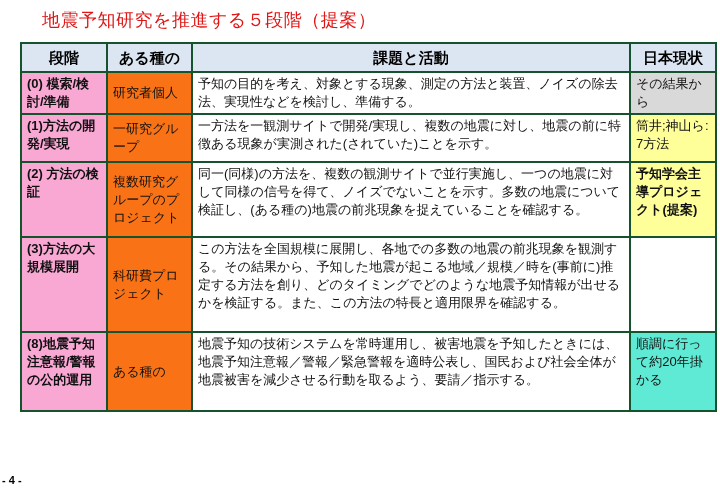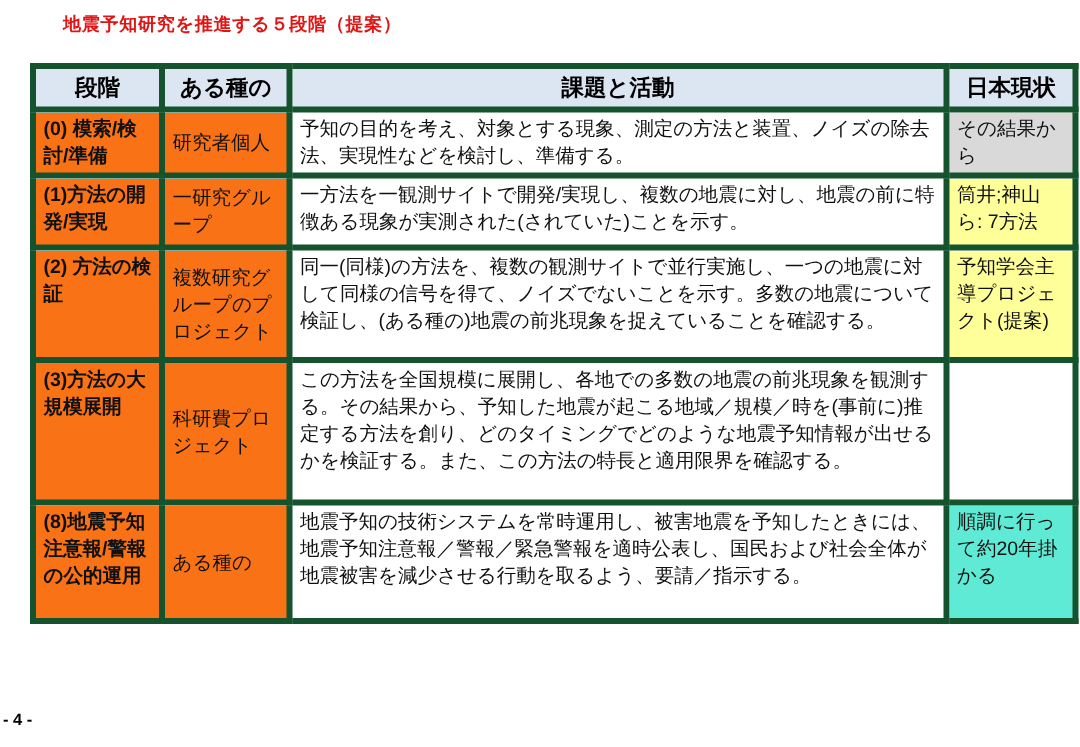--- a/index.html
+++ b/index.html
@@ -4,41 +4,41 @@
 <style>
   html,body{margin:0;padding:0;}
   body{
     width:720px;height:498px;position:relative;overflow:hidden;
     background:#ffffff;
     font-family:"Liberation Sans","DejaVu Sans",sans-serif;
     color:#111111;
   }
   .slide-title{
     position:absolute;left:42px;top:8px;margin:0;
-    font-size:12px;font-weight:bold;color:#e01616;
+    font-size:18px;font-weight:normal;color:#e01616;
     letter-spacing:0.5px;white-space:nowrap;
   }
   table.stages{
     position:absolute;left:20px;top:42px;width:695px;
     border-collapse:collapse;table-layout:fixed;
     border:2px solid #000000;
   }
   th,td{
-    border:4px solid #14532d;
+    border:2px solid #14532d;
     box-sizing:border-box;
     padding:2px 5px;
     font-size:13px;line-height:18px;
     word-break:break-all;overflow:hidden;
   }
   thead th{
     background:#dce6f2;
     font-size:15px;font-weight:bold;text-align:center;
     height:29px;padding:3px 2px;color:#000;
   }
-  td.c-stage{background:#f97316;font-weight:bold;vertical-align:top;}
+  td.c-stage{background:#f9a8d4;font-weight:bold;vertical-align:top;}
   td.c-actor{background:#f97316;vertical-align:middle;}
   td.c-task{background:#ffffff;vertical-align:top;}
   td.c-status{vertical-align:top;}
   tbody tr:nth-child(1) td{height:39px;}
   tbody tr:nth-child(2) td{height:48px;}
   tbody tr:nth-child(3) td{height:75px;}
   tbody tr:nth-child(4) td{height:95px;}
   tbody tr:nth-child(5) td{height:79px;}
   tbody tr:nth-child(6) td{height:78px;}
   .page-number{
@@ -76,21 +76,21 @@
       <tr>
         <td class="c-stage">(1)方法の開発/実現</td>
         <td class="c-actor">一研究グループ</td>
         <td class="c-task">一方法を一観測サイトで開発/実現し、複数の地震に対し、地震の前に特徴ある現象が実測された(されていた)ことを示す。</td>
         <td class="c-status" style="background: rgb(255, 255, 153);">筒井;神山ら: 7方法</td>
       </tr>
       <tr>
         <td class="c-stage">(2) 方法の検証</td>
         <td class="c-actor">複数研究グループのプロジェクト</td>
         <td class="c-task">同一(同様)の方法を、複数の観測サイトで並行実施し、一つの地震に対して同様の信号を得て、ノイズでないことを示す。多数の地震について検証し、(ある種の)地震の前兆現象を捉えていることを確認する。</td>
-        <td class="c-status" style="background: rgb(255, 255, 153);">予知学会主導プロジェクト(提案)</td>
+        <td class="c-status" style="background: rgb(255, 255, 153); font-weight: bold;">予知学会主導プロジェクト(提案)</td>
       </tr>
       <tr>
         <td class="c-stage">(3)方法の大規模展開</td>
         <td class="c-actor">科研費プロジェクト</td>
         <td class="c-task">この方法を全国規模に展開し、各地での多数の地震の前兆現象を観測する。その結果から、予知した地震が起こる地域／規模／時を(事前に)推定する方法を創り、どのタイミングでどのような地震予知情報が出せるかを検証する。また、この方法の特長と適用限界を確認する。</td>
         <td class="c-status" style="background: rgb(255, 255, 255);"></td>
       </tr>
       <tr>
         <td class="c-stage">(8)地震予知注意報/警報の公的運用</td>
         <td class="c-actor">ある種の</td>

